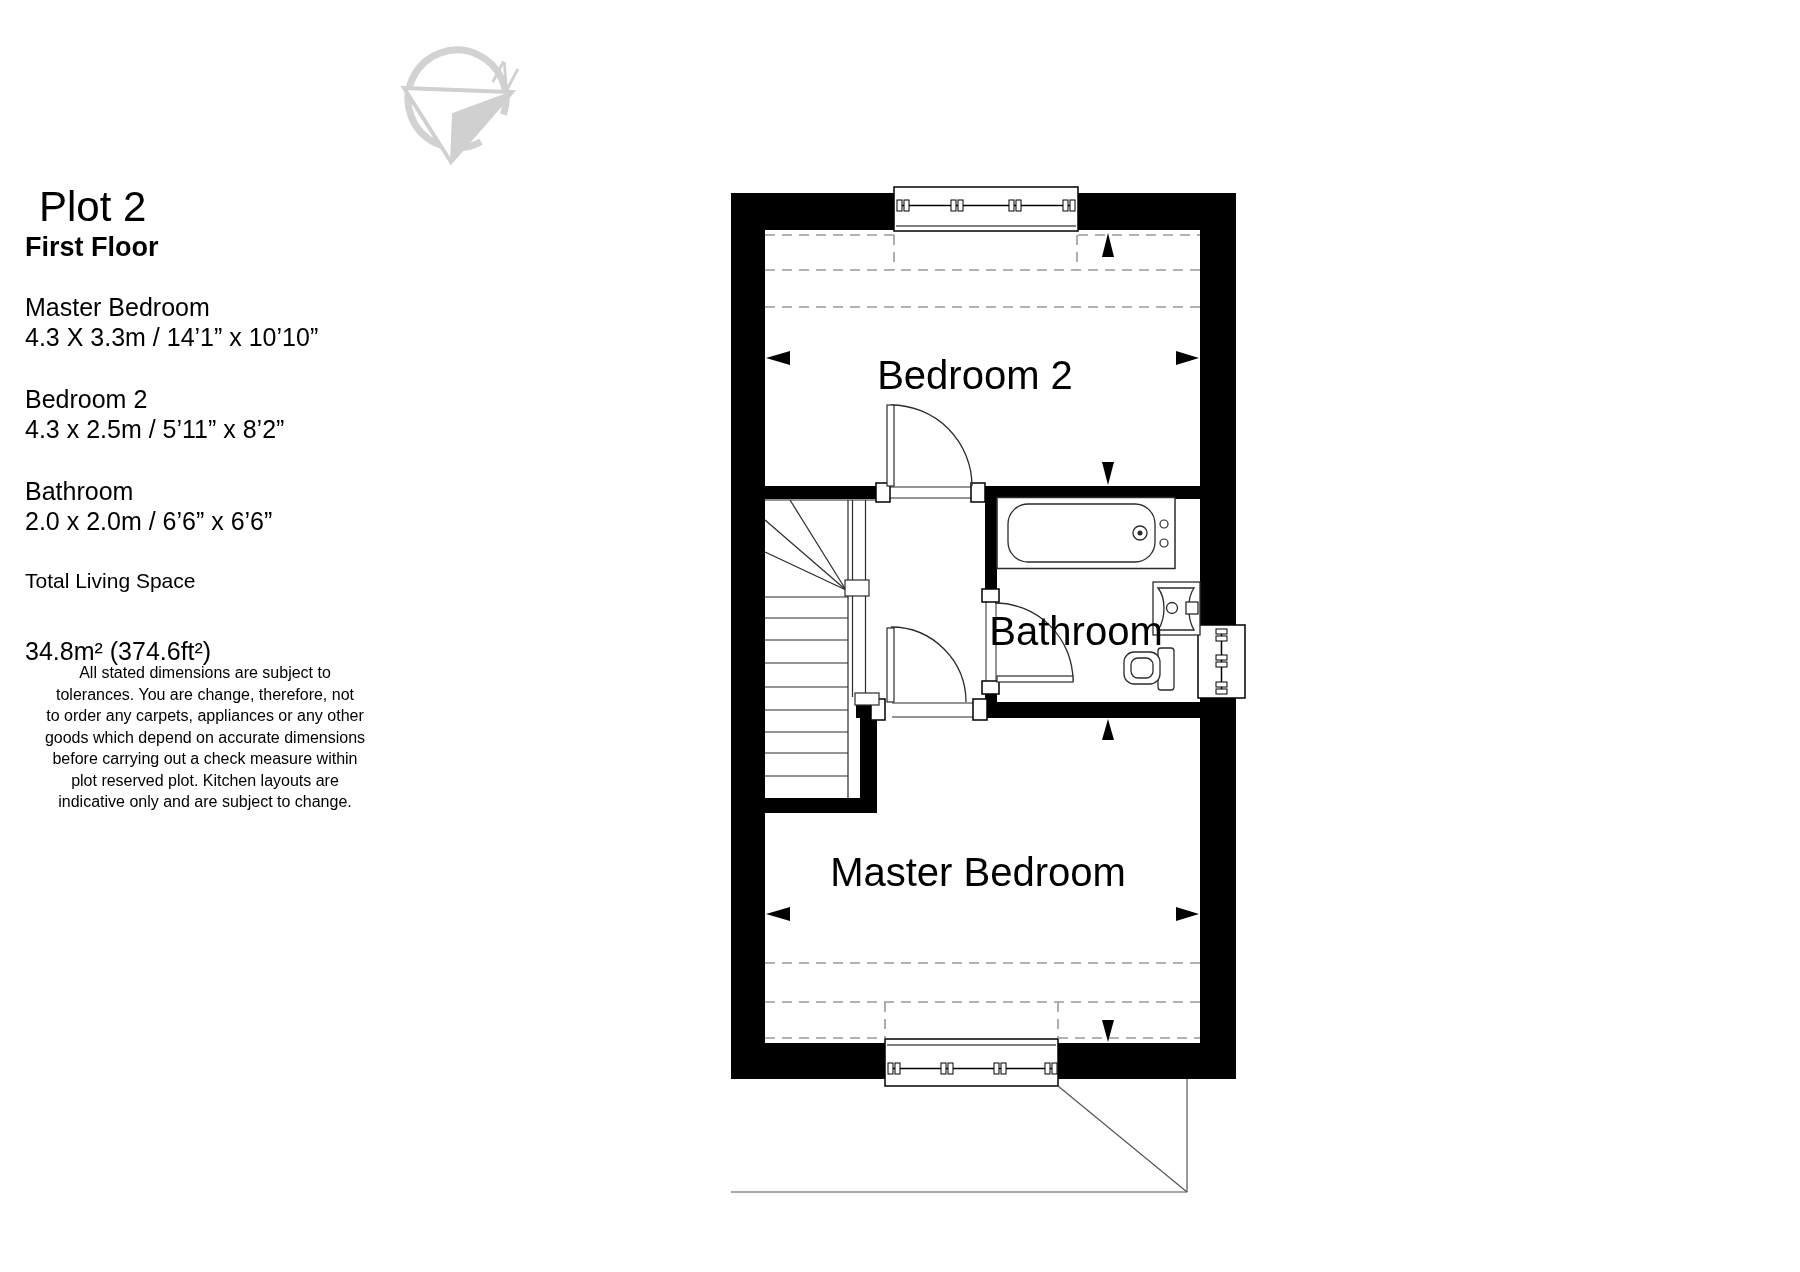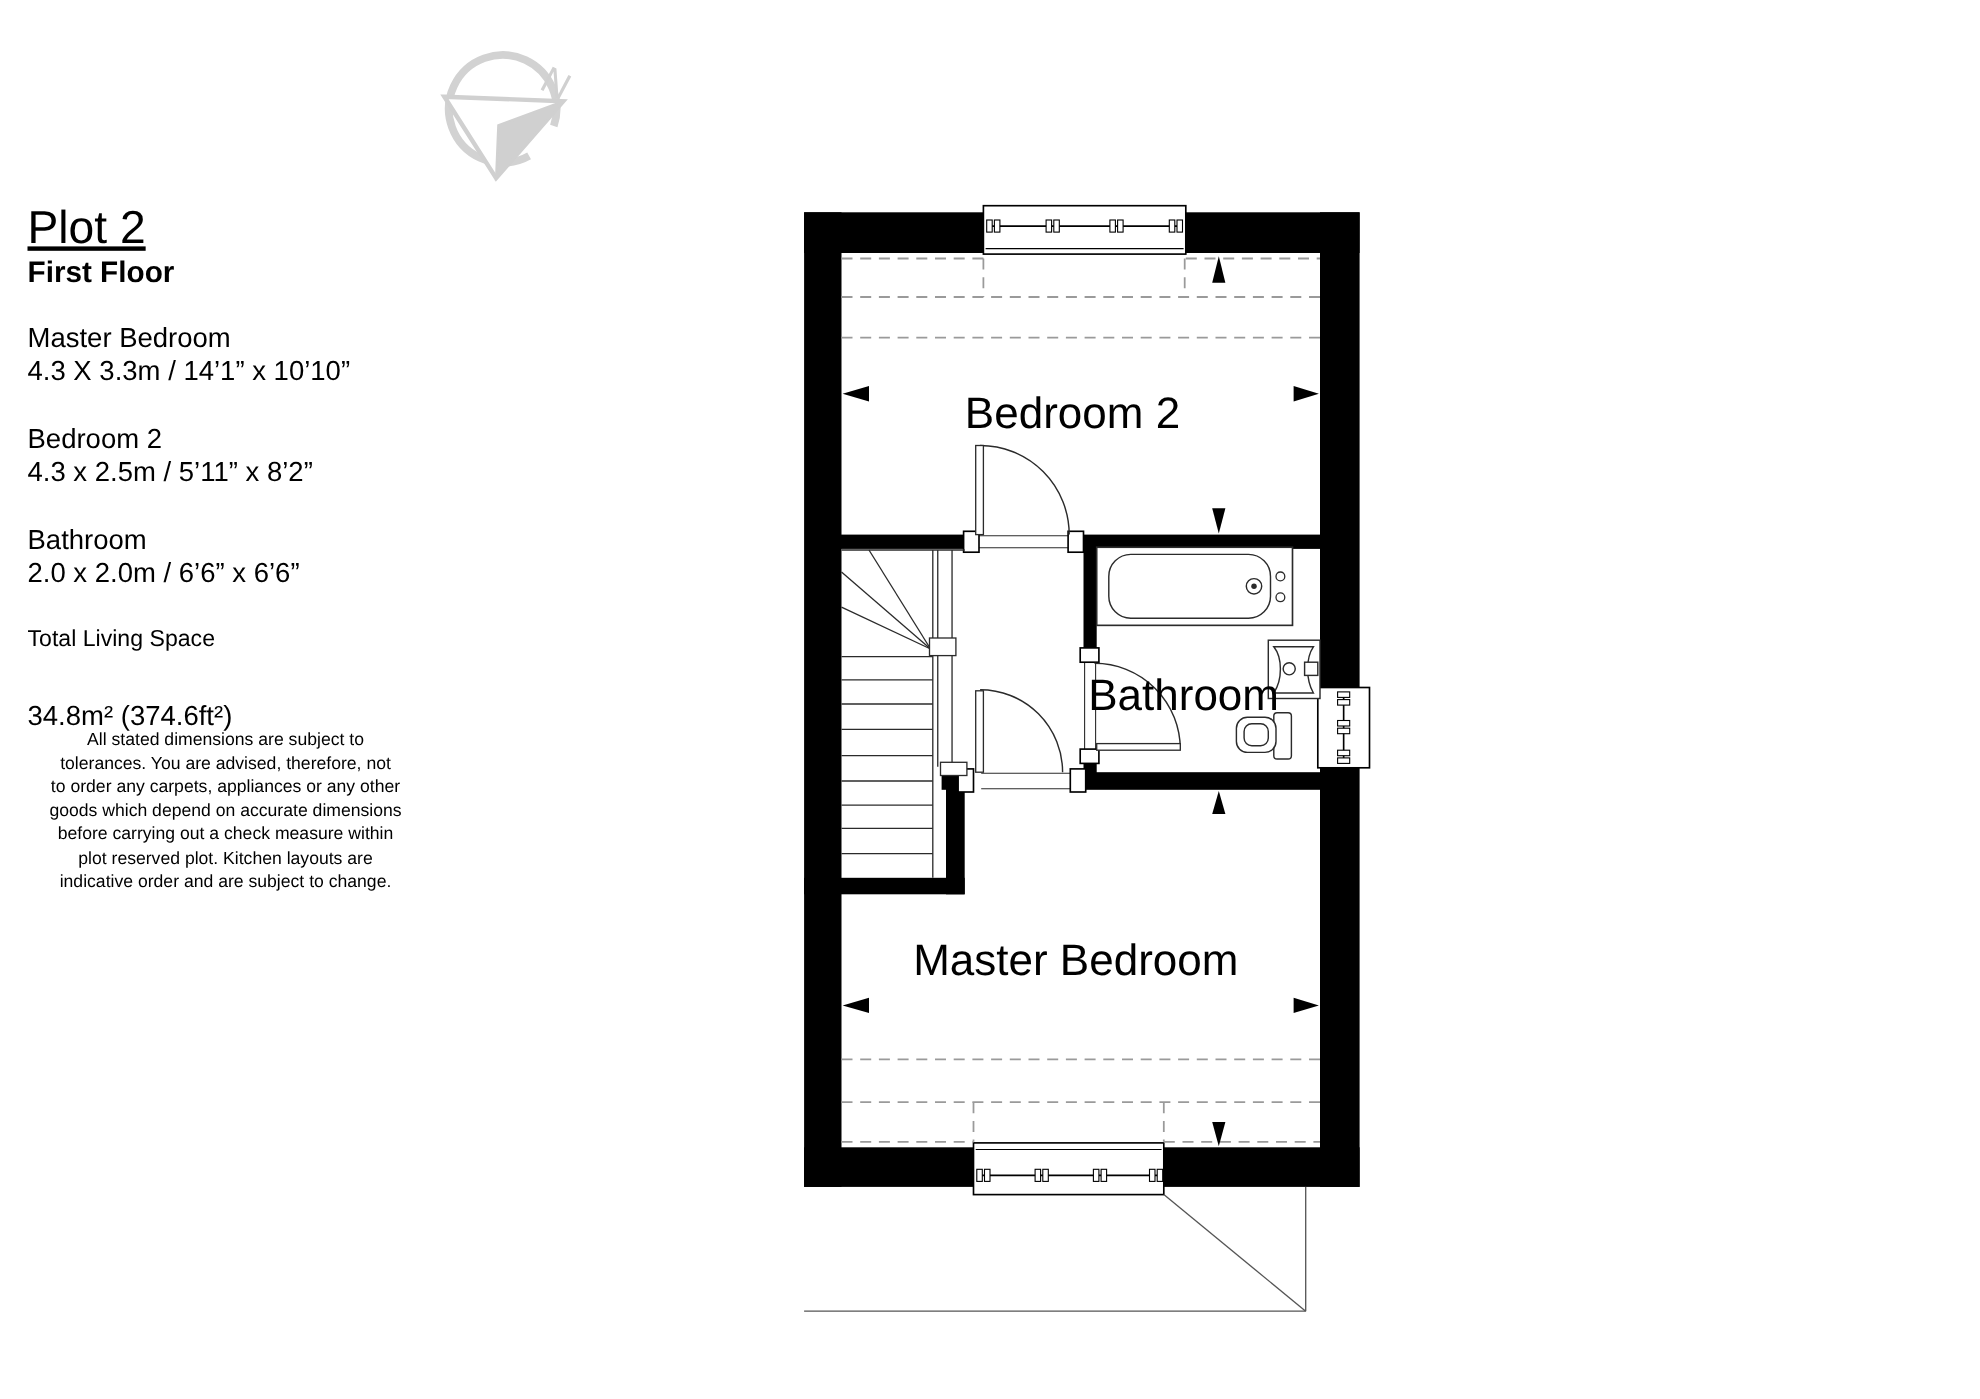--- a/index.html
+++ b/index.html
@@ -15,21 +15,21 @@
   .disc-line{font-size:16px;line-height:21.5px;}
   svg text{font-family:"Liberation Sans", sans-serif;}
   .room-label{font-size:40px;fill:#000;}
 </style>
 </head>
 <body>
 
 <div id="screen">
 
   <div class="abs" style="left:25px;top:0;width:360px;">
-    <div class="abs panel-title" style="left:0;top:184px;text-decoration:underline;">Plot 2</div>
+    <div class="abs panel-title" style="left:14px;top:184px;">Plot 2</div>
     <div class="abs panel-sub" style="left:0;top:232px;font-weight:bold;">First Floor</div>
 
     <div class="abs" style="left:0;top:292px;">
       <div class="room-name">Master Bedroom</div>
       <div class="room-dims">4.3 X 3.3m / 14’1” x 10’10”</div>
     </div>
 
     <div class="abs" style="left:0;top:384px;">
       <div class="room-name">Bedroom 2</div>
       <div class="room-dims">4.3 x 2.5m / 5’11” x 8’2”</div>
@@ -40,26 +40,26 @@
       <div class="room-dims">2.0 x 2.0m / 6’6” x 6’6”</div>
     </div>
 
     <div class="abs" style="left:0;top:566px;">
       <div class="total-label">Total Living Space</div>
       <div class="total-value">34.8m² (374.6ft²)</div>
     </div>
 
     <div class="abs" style="left:0;top:662px;width:360px;text-align:center;">
       <div class="disc-line">All stated dimensions are subject to</div>
-      <div class="disc-line">tolerances. You are advised, therefore, not</div>
+      <div class="disc-line">tolerances. You are change, therefore, not</div>
       <div class="disc-line">to order any carpets, appliances or any other</div>
       <div class="disc-line">goods which depend on accurate dimensions</div>
       <div class="disc-line">before carrying out a check measure within</div>
       <div class="disc-line">plot reserved plot. Kitchen layouts are</div>
-      <div class="disc-line">indicative order and are subject to change.</div>
+      <div class="disc-line">indicative only and are subject to change.</div>
     </div>
   </div>
 
   <svg class="abs" style="left:0;top:0;" width="1800" height="1272" viewBox="0 0 1800 1272">
 
     <g>
       <circle cx="457" cy="99" r="49" fill="none" stroke="#d2d2d2" stroke-width="7" stroke-dasharray="225 36" transform="rotate(115 457 99)"></circle>
       <polygon points="404,88 512,92 451,162" fill="#ffffff" stroke="#d0d0d0" stroke-width="4"></polygon>
       <polygon points="512,92 451,162 453,114" fill="#d0d0d0" stroke="#d0d0d0" stroke-width="2"></polygon>
       <text x="489" y="80" font-size="34" fill="#d0d0d0" transform="rotate(28 489 80)">N</text>

